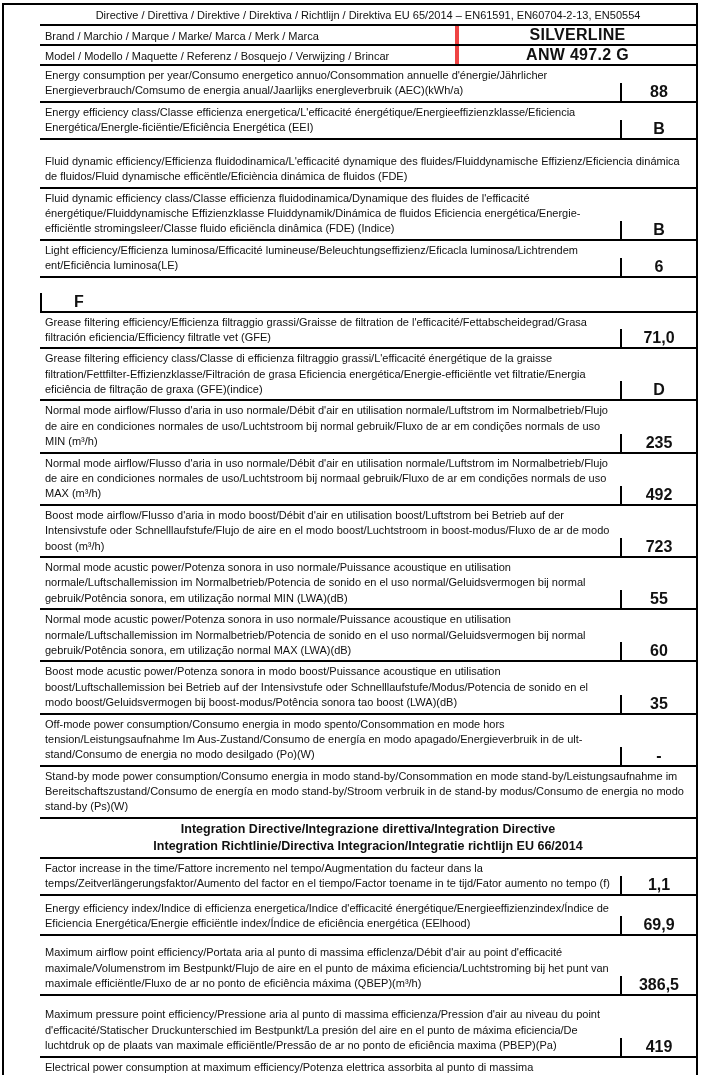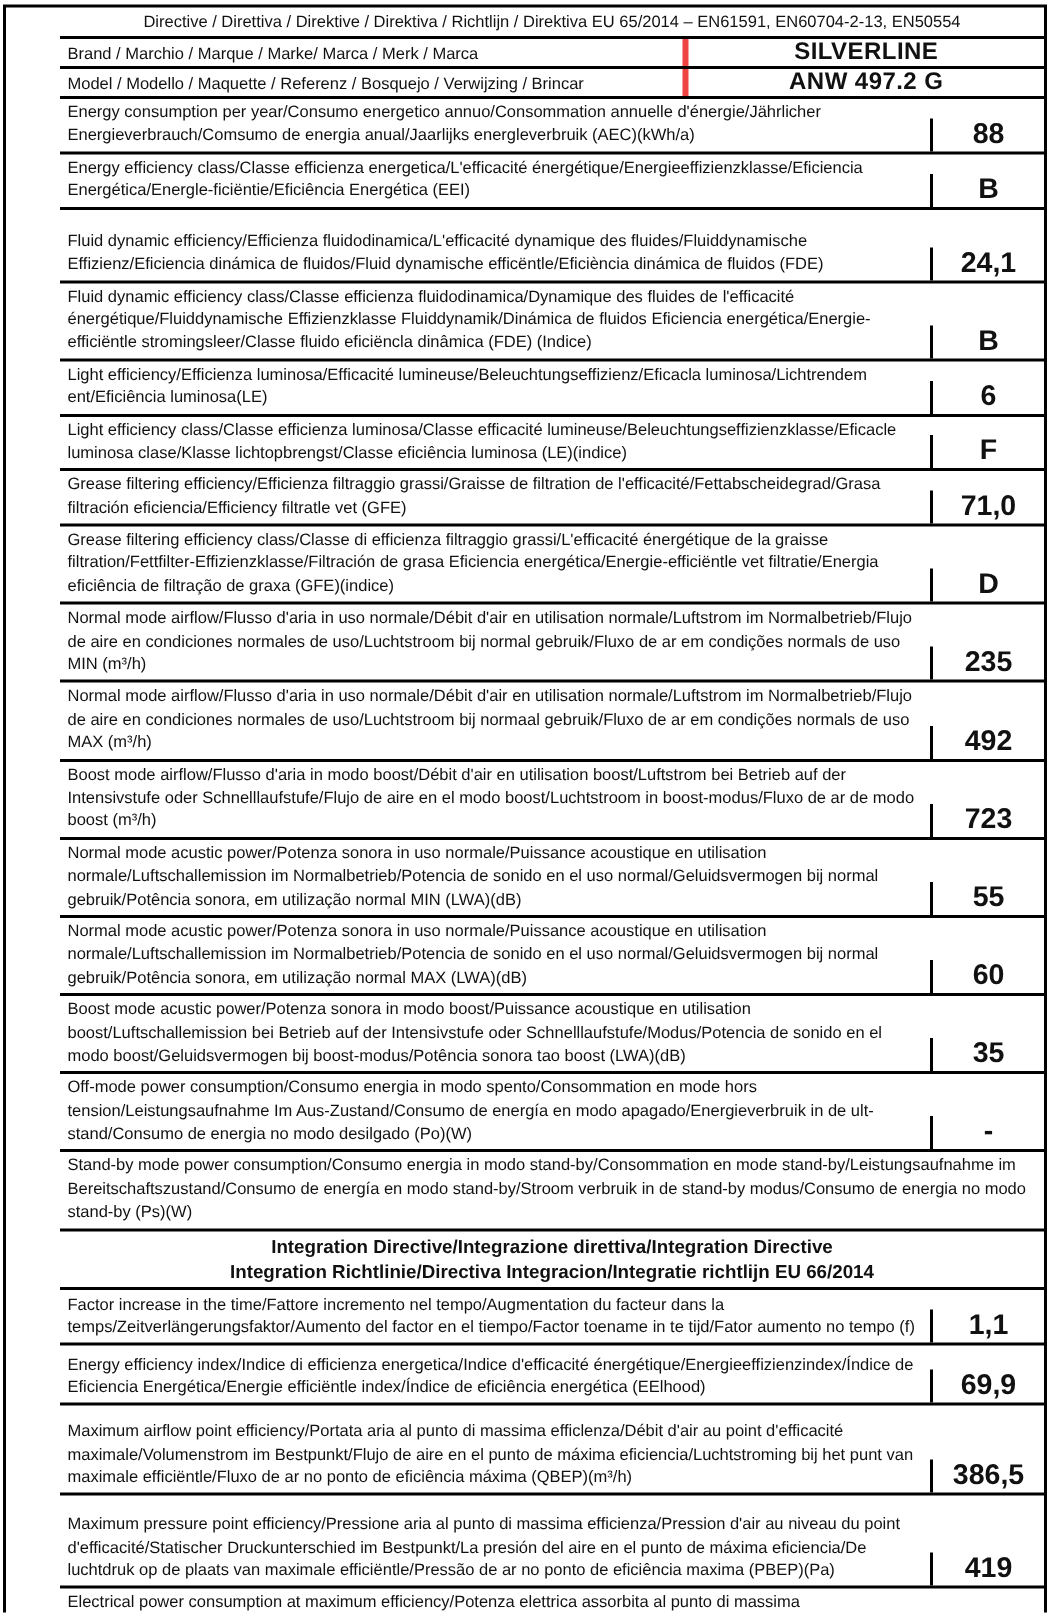--- a/index.html
+++ b/index.html
@@ -31,21 +31,21 @@
     font-weight:bold;font-size:16px;letter-spacing:.3px;
   }
   
   .label{
     flex:1;display:flex;align-items:center;
     padding:2px 5px;font-size:11px;line-height:1.4;
   }
   .value{
     flex:0 0 76px;border-left:2px solid #000;
     display:flex;align-items:center;justify-content:center;
-    font-weight:bold;font-size:19px;
+    font-weight:bold;font-size:16px;
   }
 </style>
 </head>
 <body>
 
 <div class="tbl">
 
   <div class="row full" style="min-height:19px">
     <div class="cell center">Directive / Direttiva / Direktive / Direktiva / Richtlijn / Direktiva EU 65/2014 – EN61591, EN60704-2-13, EN50554</div>
   </div>
@@ -63,32 +63,30 @@
   <div class="row" style="min-height:30px">
     <div class="cell label">Energy consumption per year/Consumo energetico annuo/Consommation annuelle d'énergie/Jährlicher Energieverbrauch/Comsumo de energia anual/Jaarlijks energleverbruik  (AEC)(kWh/a)</div>
     <div class="cell value">88</div>
   </div>
   <div class="row" style="min-height:31px">
     <div class="cell label">Energy efficiency class/Classe efficienza energetica/L'efficacité énergétique/Energieeffizienzklasse/Eficiencia Energética/Energle-ficiëntie/Eficiência Energética (EEI)</div>
     <div class="cell value">B</div>
   </div>
   <div class="row" style="min-height:49px">
     <div class="cell label">Fluid dynamic efficiency/Efficienza fluidodinamica/L'efficacité dynamique des fluides/Fluiddynamische Effizienz/Eficiencia dinámica de fluidos/Fluid dynamische efficëntle/Eficiència dinámica de fluidos (FDE)</div>
-    <div class="cell value">24,1</div>
   </div>
   <div class="row" style="min-height:49px">
     <div class="cell label">Fluid dynamic efficiency class/Classe efficienza fluidodinamica/Dynamique des fluides de l'efficacité énergétique/Fluiddynamische Effizienzklasse Fluiddynamik/Dinámica de fluidos Eficiencia energética/Energie-efficiëntle stromingsleer/Classe fluido eficiëncla dinâmica (FDE) (Indice)</div>
     <div class="cell value">B</div>
   </div>
   <div class="row" style="min-height:26px">
     <div class="cell label">Light efficiency/Efficienza luminosa/Efficacité lumineuse/Beleuchtungseffizienz/Eficacla luminosa/Lichtrendem ent/Eficiência luminosa(LE)</div>
     <div class="cell value">6</div>
   </div>
   <div class="row" style="min-height:35px">
-    <div class="cell label">Light efficiency class/Classe efficienza luminosa/Classe efficacité lumineuse/Beleuchtungseffizienzklasse/Eficacle luminosa clase/Klasse lichtopbrengst/Classe eficiência luminosa (LE)(indice)</div>
     <div class="cell value">F</div>
   </div>
   <div class="row" style="min-height:32px">
     <div class="cell label">Grease filtering efficiency/Efficienza filtraggio grassi/Graisse de filtration de l'efficacité/Fettabscheidegrad/Grasa filtración eficiencia/Efficiency filtratle vet (GFE)</div>
     <div class="cell value">71,0</div>
   </div>
   <div class="row" style="min-height:45px">
     <div class="cell label">Grease filtering efficiency class/Classe di efficienza filtraggio grassi/L'efficacité énergétique de la graisse filtration/Fettfilter-Effizienzklasse/Filtración de grasa Eficiencia energética/Energie-efficiëntle vet filtratie/Energia eficiência de filtração de graxa (GFE)(indice)</div>
     <div class="cell value">D</div>
   </div>

